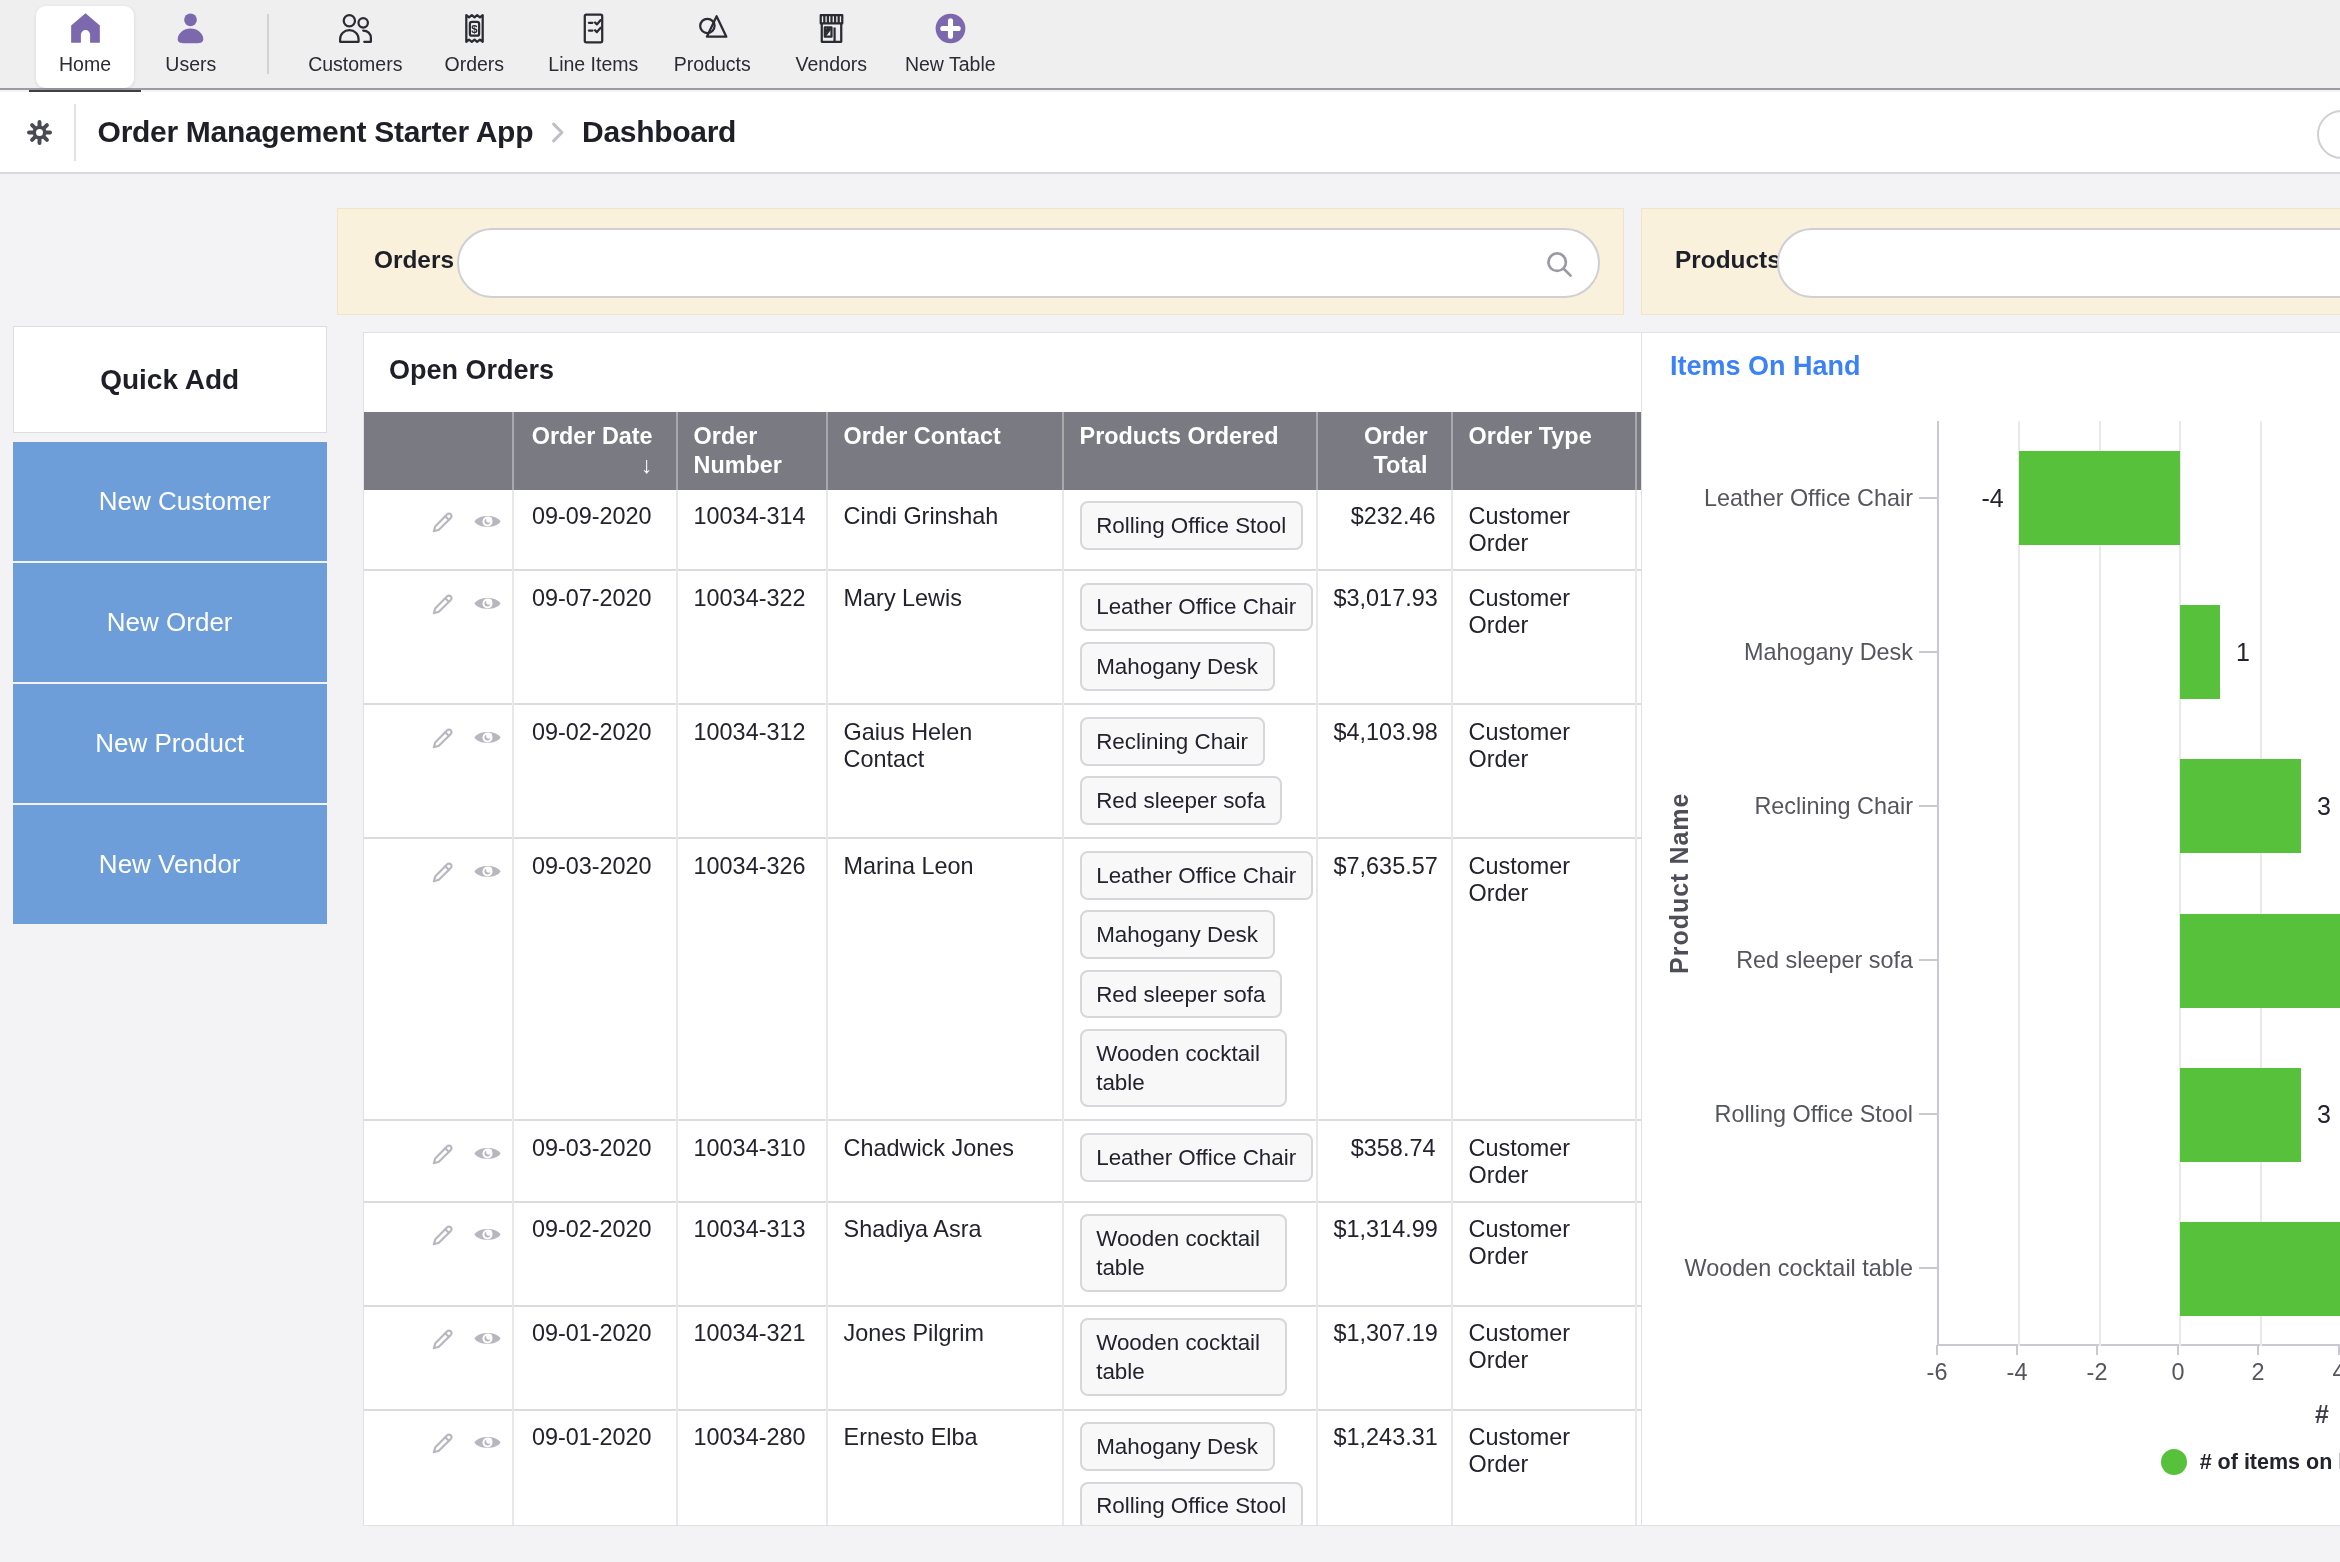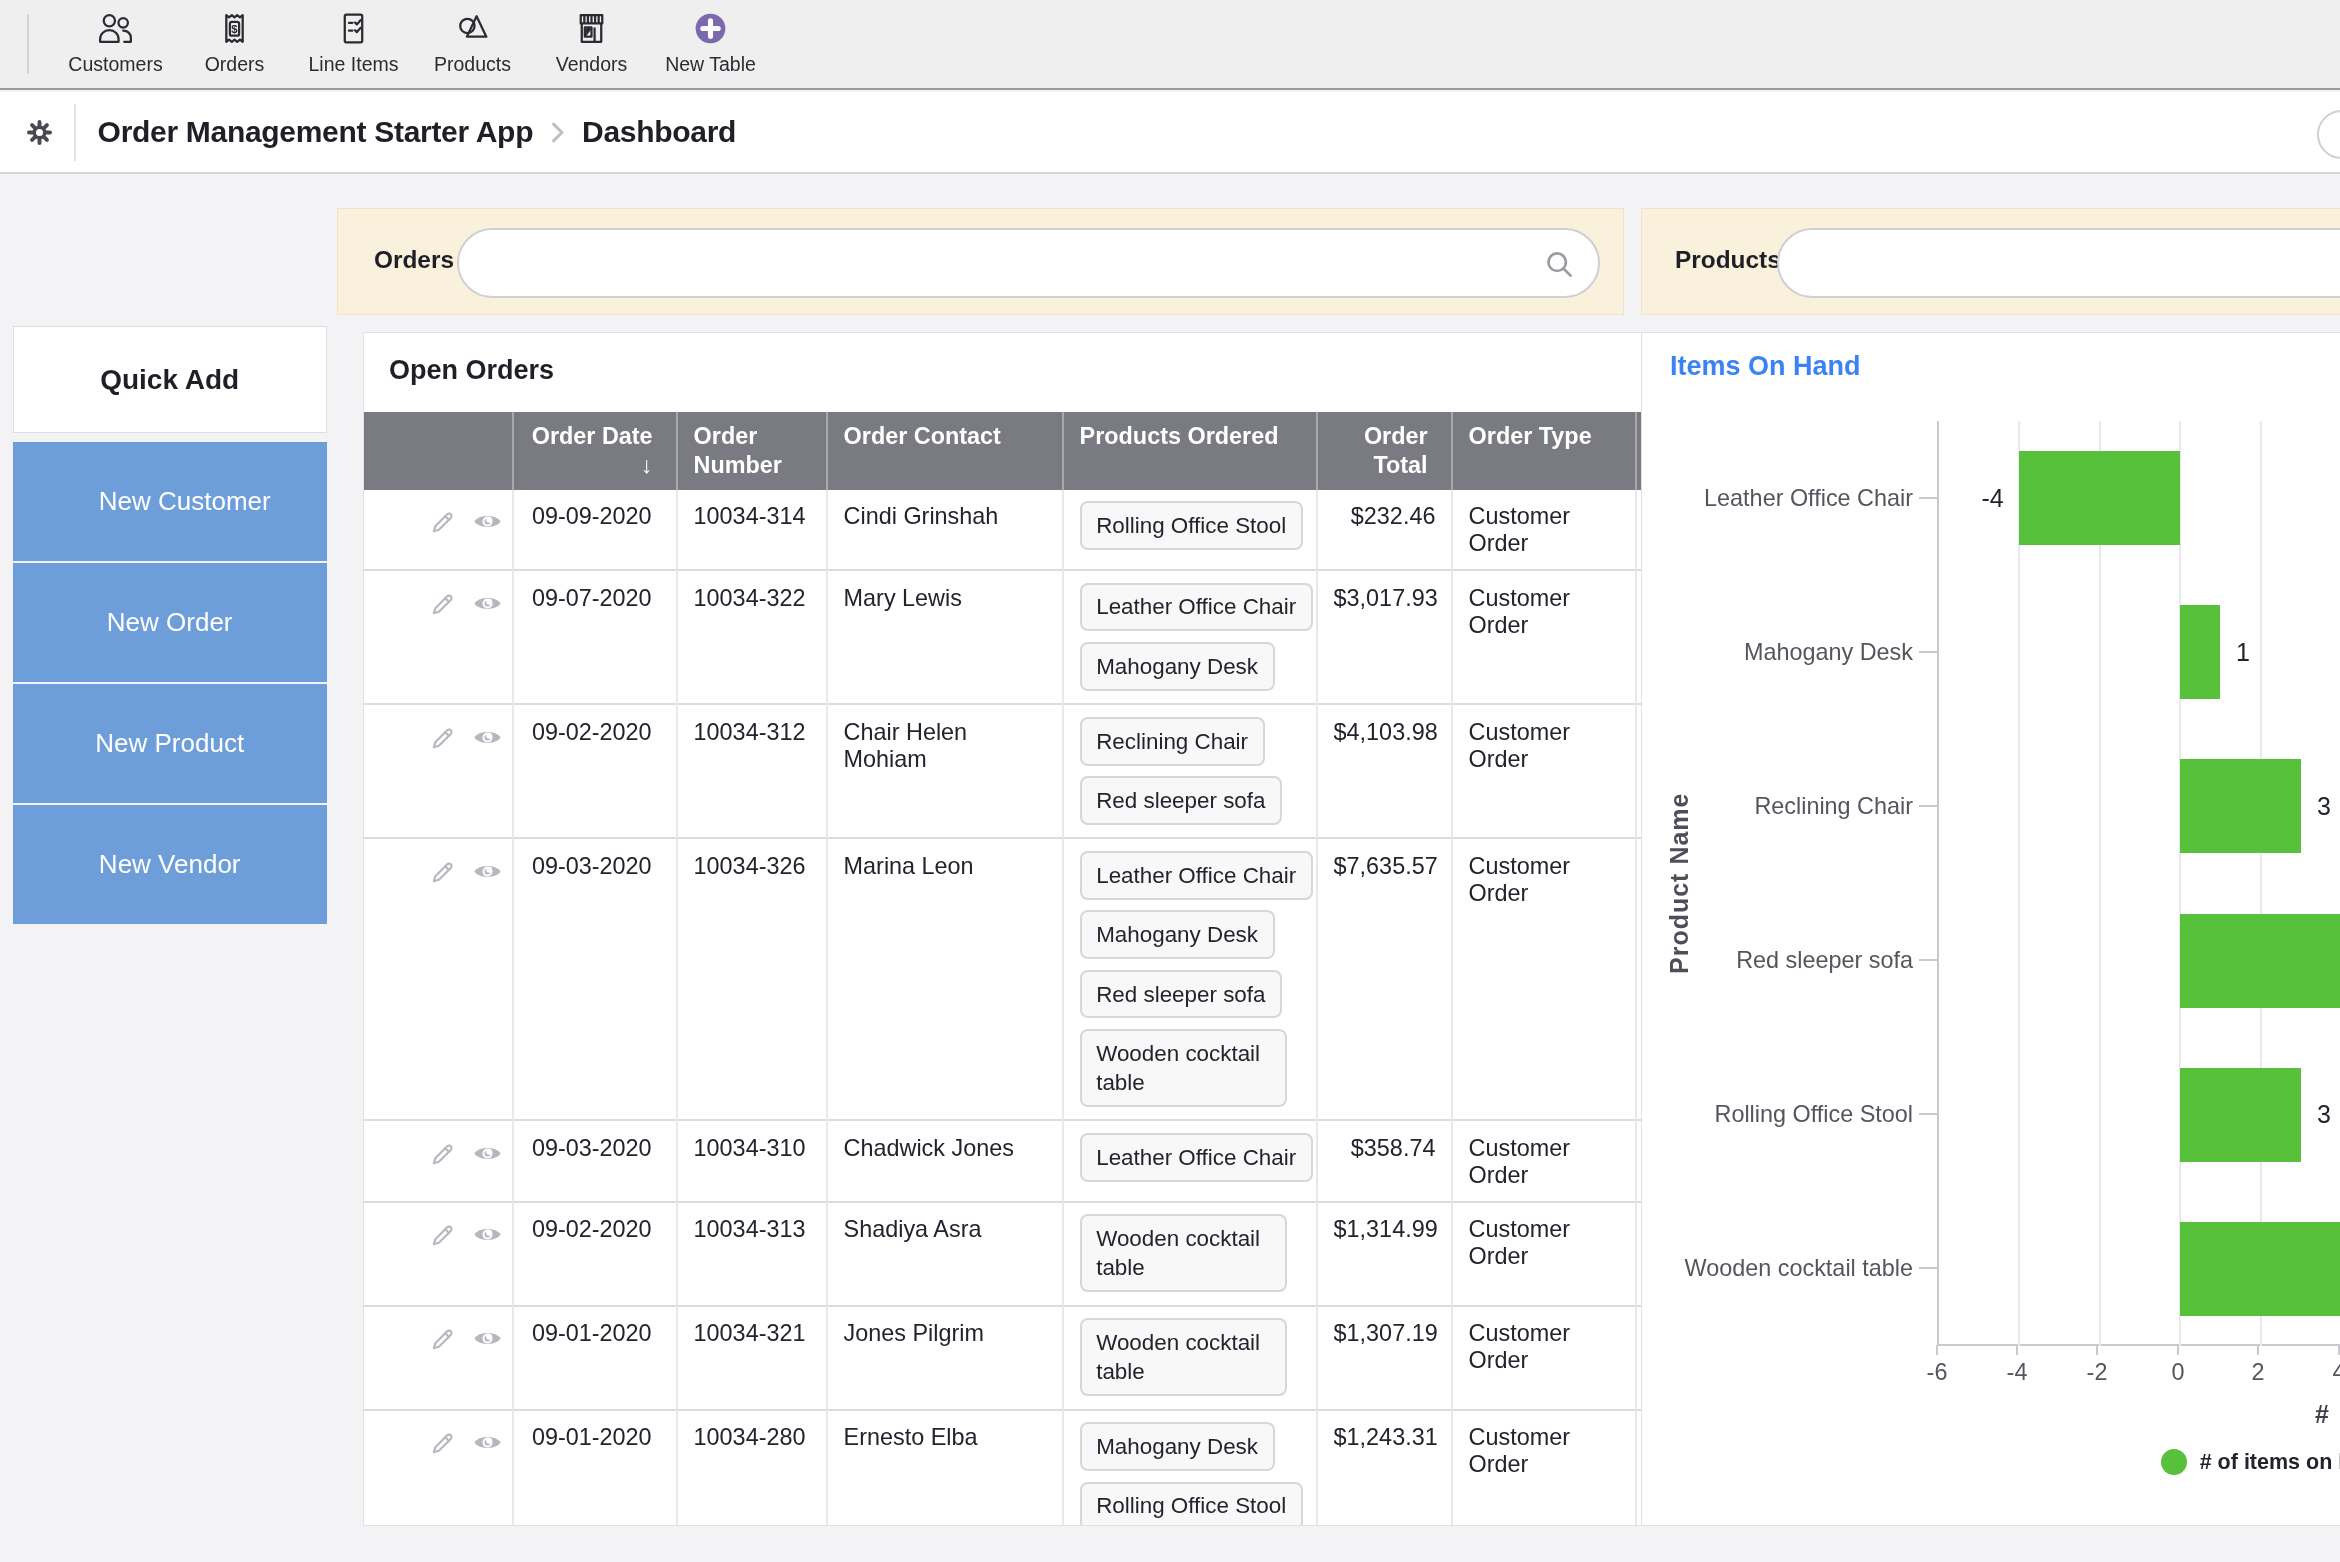--- a/index.html
+++ b/index.html
@@ -108,20 +108,39 @@
   .legend { position:absolute; left:519px; top:1116px; display:flex; align-items:center; gap:12.7px; white-space:nowrap; }
   .legend-dot { width:26px; height:26px; border-radius:50%; }
   .legend-text { font-size:21.5px; font-weight:600; color:#23232d; }
 </style>
 </head>
 <body>
 
 <div id="app">
 
   <header class="navbar">
+    <div class="nav-group" id="nav-group-1">
+        <div class="nav-item active">
+          <span class="nav-ico">
+            <svg viewBox="0 0 40 40">
+              <path d="M20 5 L34 17 V34 H24.5 V26 a4.5 4.5 0 0 0 -9 0 V34 H6 V17 Z" fill="#7c68ad"></path>
+            </svg>
+          </span>
+          <span class="nav-label">Home</span>
+        </div>
+        <div class="nav-item users">
+          <span class="nav-ico">
+            <svg viewBox="0 0 40 40">
+              <circle cx="20" cy="11.5" r="6.2" fill="#7c68ad"></circle>
+              <path d="M7.5 30.5 a12.5 10.5 0 0 1 25 0 c0 2.8 -2.6 3.8 -5.2 3.8 h-14.6 c-2.6 0 -5.2 -1 -5.2 -3.8 Z" fill="#7c68ad"></path>
+            </svg>
+          </span>
+          <span class="nav-label">Users</span>
+        </div>
+      </div>
     <div class="nav-divider"></div>
     <div class="nav-group" id="nav-group-2">
         <div class="nav-item">
           <span class="nav-ico">
             <svg viewBox="0 0 40 40" fill="none" stroke="#2b2b33" stroke-width="2.2" stroke-linecap="round" stroke-linejoin="round">
     <circle cx="14" cy="12.5" r="5.5"></circle>
               <path d="M5 33 v-2.6 c0-5.2 4-8.7 9-8.7 s9 3.5 9 8.7 V33 Z"></path>
     <circle cx="27.5" cy="14.5" r="4.6"></circle>
               <path d="M27.5 22 c4.3 0 7.5 3 7.5 7.3 V33 h-6.5"></path>
   </svg>
@@ -322,21 +341,21 @@
                 <svg viewBox="0 0 34 34">
     <path d="M3.5 17 C8 9.5 26 9.5 30.5 17 C26 24.5 8 24.5 3.5 17 Z" fill="#b7b7bf"></path>
     <circle cx="17" cy="17" r="5.2" fill="#ffffff"></circle>
     <circle cx="17" cy="17" r="3.1" fill="#b7b7bf"></circle>
     <circle cx="18.7" cy="15.3" r="3.1" fill="#ffffff"></circle>
   </svg>
               </div>
             </td>
             <td class="c-date">09-02-2020</td>
             <td class="c-number">10034-312</td>
-            <td class="c-contact">Chair Helen Mohiam</td>
+            <td class="c-contact">Gaius Helen Contact</td>
             <td class="c-products">
               <div class="chip-stack">
                 <div class="chip nowrap">Reclining Chair</div>
                 <div class="chip nowrap">Red sleeper sofa</div>
               </div>
             </td>
             <td class="c-total">$4,103.98</td>
             <td class="c-type">Customer Order</td>
             <td class="c-sliver"></td>
           </tr>

